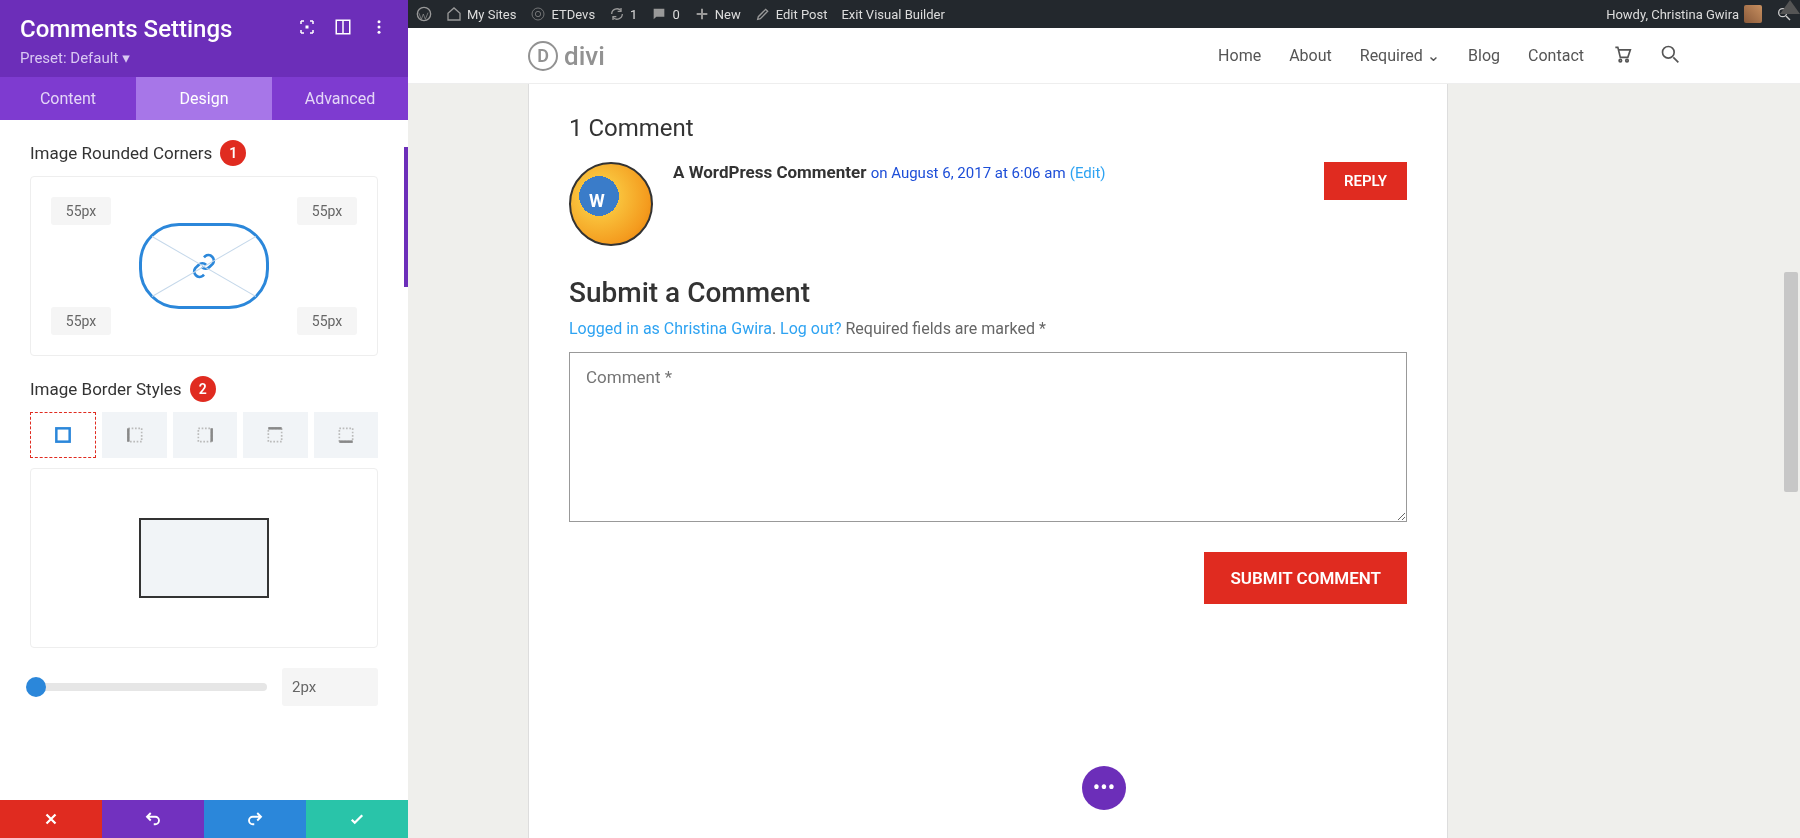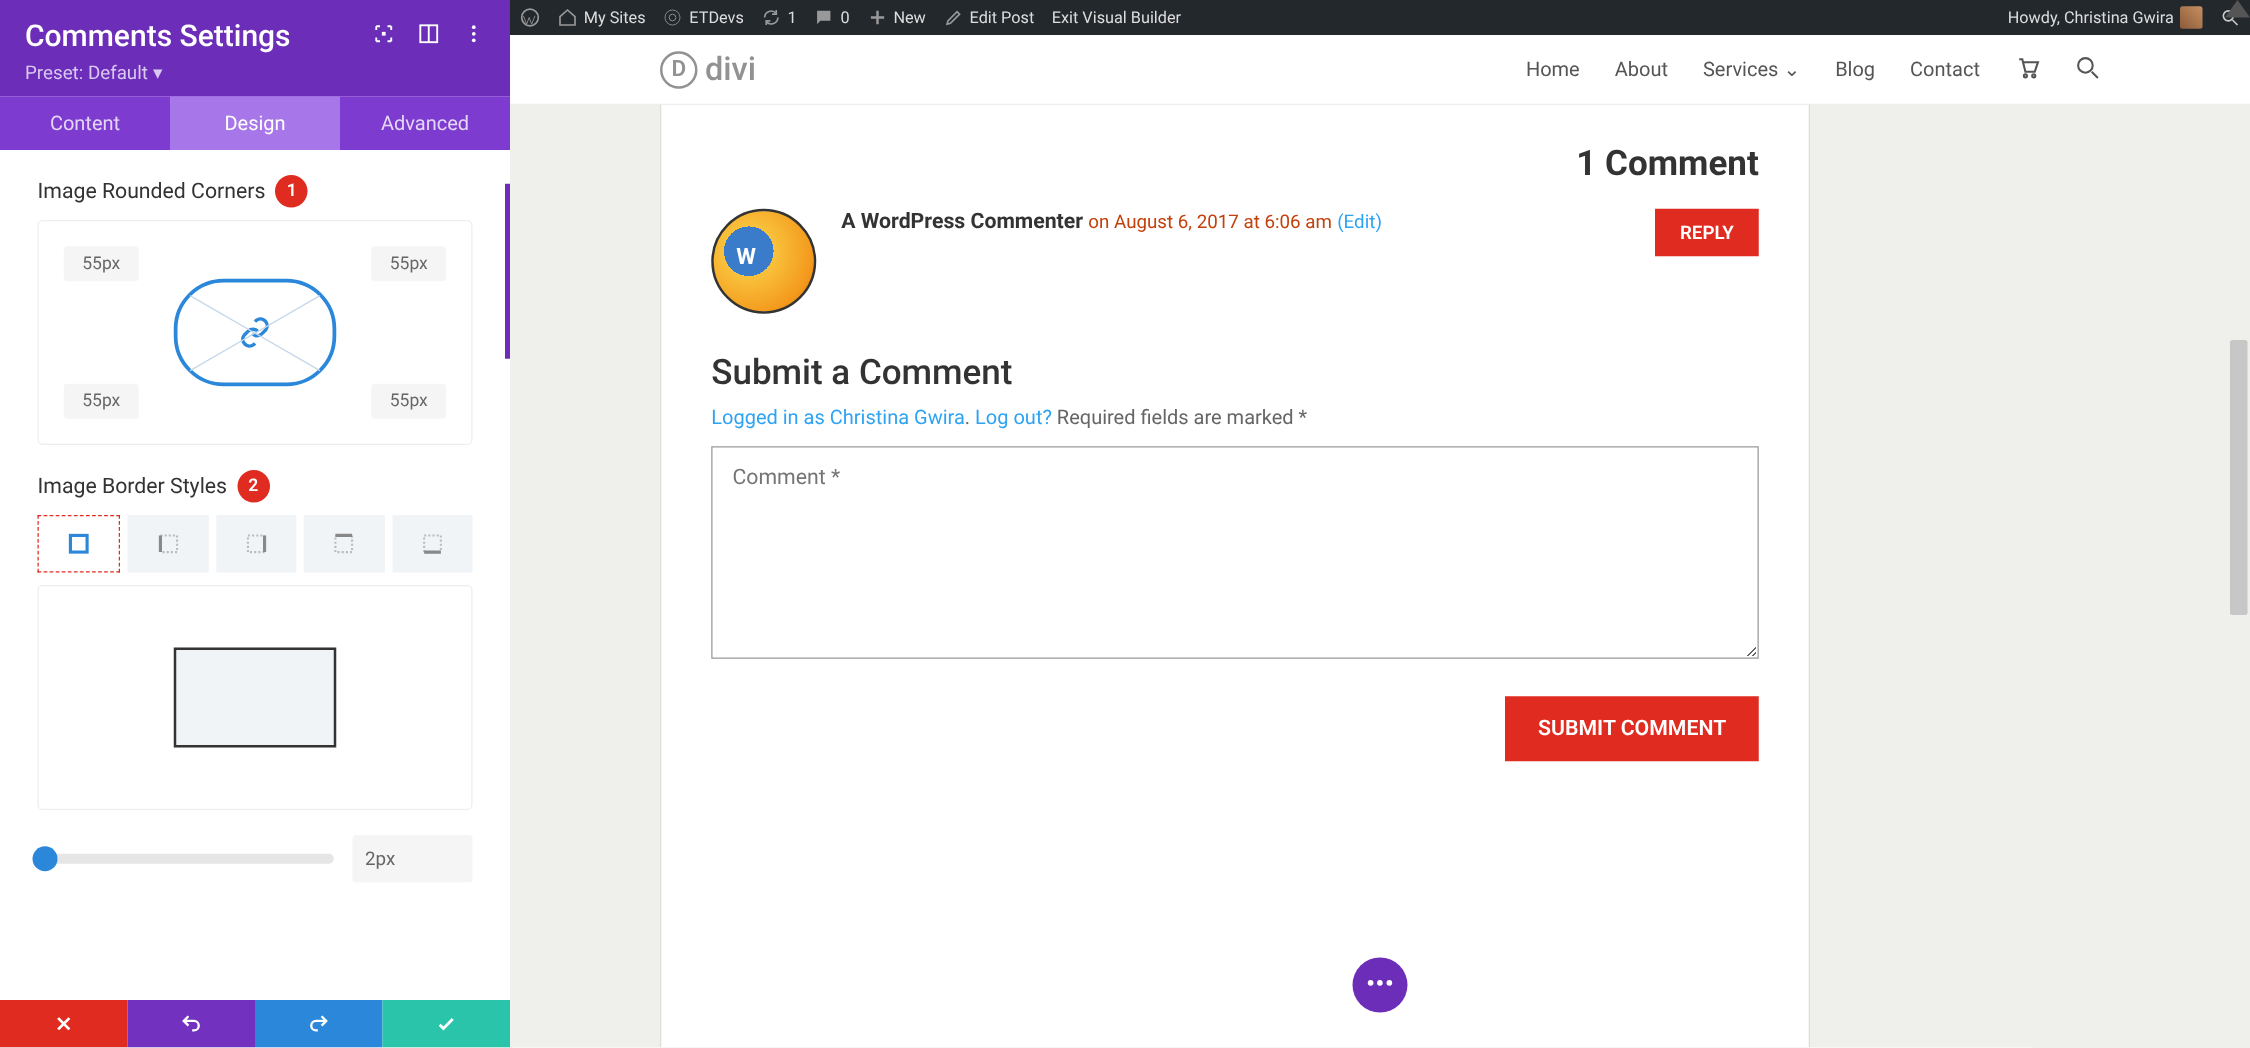--- a/index.html
+++ b/index.html
@@ -58,28 +58,28 @@
 .site-header { background: #fff; height: 56px; display: flex; align-items: center; justify-content: space-between; padding: 0 120px; border-bottom: 1px solid #eee; }
 .logo { display: flex; align-items: center; gap: 6px; color: #929292; font-size: 26px; font-weight: 500;}
 .logo-circle { width: 30px; height: 30px; border: 2px solid #929292; border-radius: 50%; display: inline-flex; align-items: center; justify-content: center; font-size: 18px; font-weight: 600;}
 .nav { display: flex; align-items: center; gap: 28px; }
 .nav-link { color: #555; font-size: 16px; cursor: pointer; display: flex; align-items: center; gap: 4px;}
 .nav-icon { cursor: pointer; }
 .nav-icon svg { width: 20px; height: 20px; fill: none; stroke: #555; stroke-width: 2;}
 
 .page { background: #efefec; flex: 1; padding: 0 120px; position: relative; overflow: hidden; }
 .content-card { background: #fff; border-left: 1px solid #ddd; border-right: 1px solid #ddd; padding: 30px 40px; min-height: 100%; max-width: 920px; }
-.comments-title { font-size: 28px; color: #333; margin-bottom: 20px; font-weight: 700; text-align: right;}
+.comments-title { font-size: 24px; color: #333; margin-bottom: 20px; font-weight: 400;}
 .comment { display: flex; gap: 20px; margin-bottom: 30px; }
 .avatar { width: 84px; height: 84px; border-radius: 50%; border: 2px solid #333; background: radial-gradient(circle at 35% 40%, #3a7cc9 0%, #3a7cc9 28%, #f9c23c 28%, #f49b1e 70%, #e07800 100%); flex-shrink: 0; position: relative; overflow: hidden;}
 .avatar::after{content:'W'; color:#fff; font-weight:bold; position:absolute; left:18px; top:26px; font-size:18px;}
 .comment-body { flex: 1; }
 .comment-meta { font-size: 17px; margin-bottom: 8px; }
 .comment-author { font-weight: 700; color: #333; }
-.comment-date { color: #c2410c; font-size: 15px;}
+.comment-date { color: #1d4ed8; font-size: 15px;}
 .comment-edit { color: #2ea3f2; cursor: pointer; font-size:15px;}
 .comment-text { color: #666; font-size: 17px; line-height: 26px; }
 .comment-text a { color: #2ea3f2; text-decoration: none; }
 .reply-btn { background: #e02b20; color: #fff; padding: 10px 20px; font-size: 15px; font-weight: 600; border: none; cursor: pointer; align-self: flex-start; }
 
 .form-title { font-size: 28px; color: #333; margin: 30px 0 10px; font-weight: 500;}
 .form-meta { font-size: 16px; color: #666; margin-bottom: 14px; }
 .form-meta a { color: #2ea3f2; text-decoration: none; cursor: pointer;}
 .comment-textarea { width: 100%; height: 170px; border: 1px solid #999; padding: 14px 16px; font-size: 17px; resize: both; color: #999;}
 .submit-btn { background: #e02b20; color: #fff; padding: 16px 26px; font-size: 17px; font-weight: 600; border: none; cursor: pointer; float: right; margin-top: 26px; }
@@ -276,21 +276,21 @@
 
   <div class="site-header">
     <div class="logo">
         <span class="logo-circle">D</span>
         <span>divi</span>
       </div>
     <div class="nav">
       <span class="nav-link">Home</span>
       <span class="nav-link">About</span>
       <span class="nav-link">
-          <span>Services</span> 
+          <span>Required</span> 
           <span>⌄</span>
         </span>
       <span class="nav-link">Blog</span>
       <span class="nav-link">Contact</span>
       <span class="nav-icon"><svg viewBox="0 0 24 24">
             <path d="M4 4h3l3 12h9l3-9H8"></path>
             <circle cx="10" cy="20" r="1.5"></circle>
             <circle cx="18" cy="20" r="1.5"></circle>
           </svg></span>
       <span class="nav-icon"><svg viewBox="0 0 24 24">

